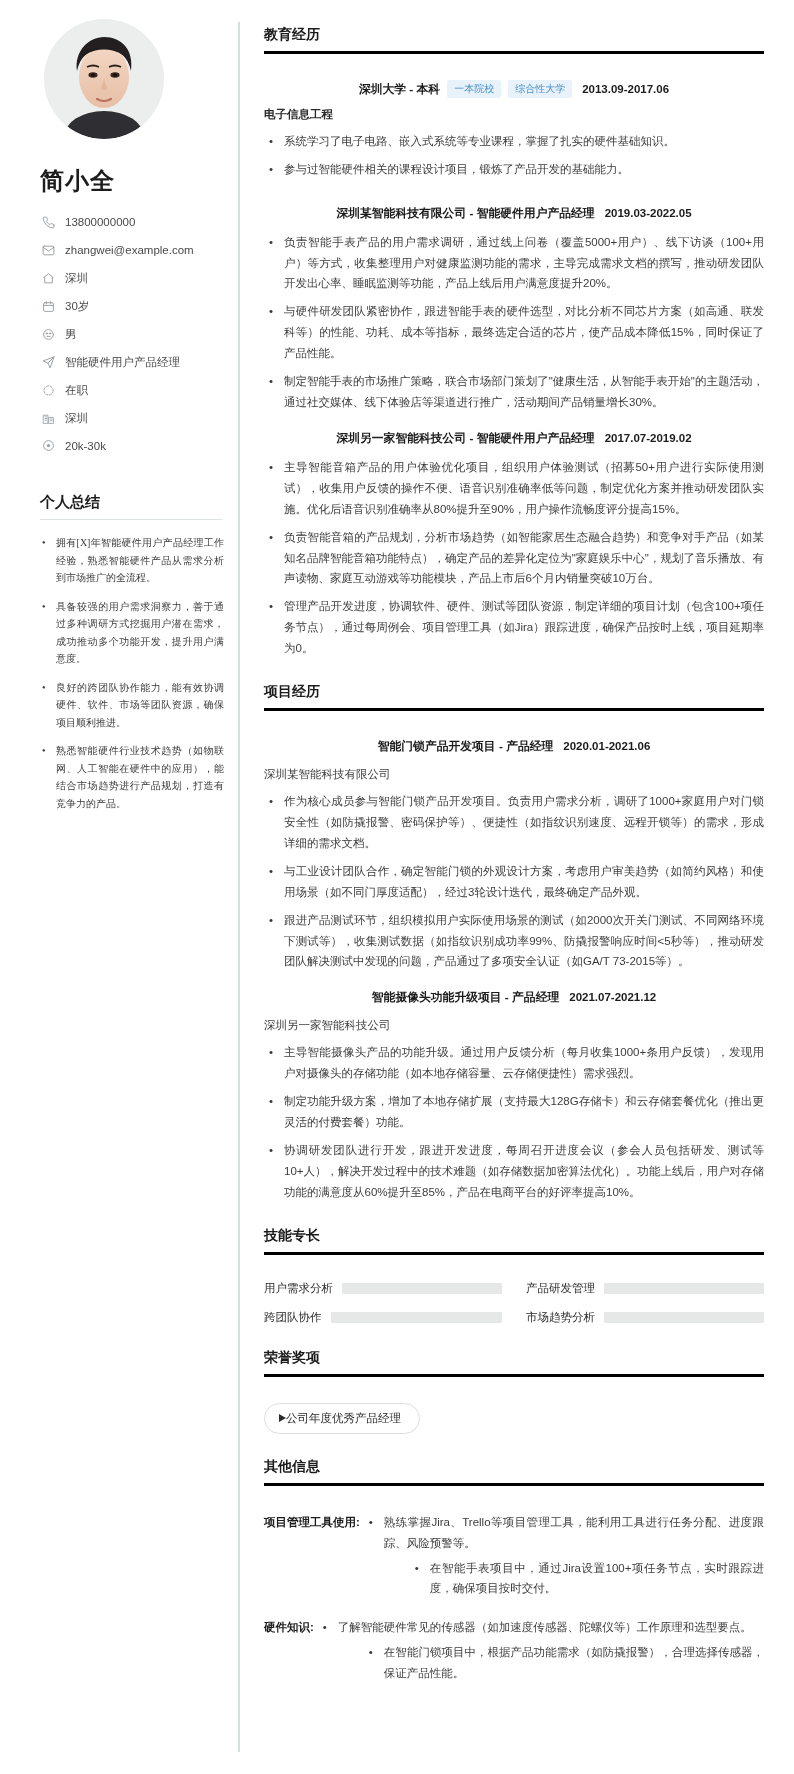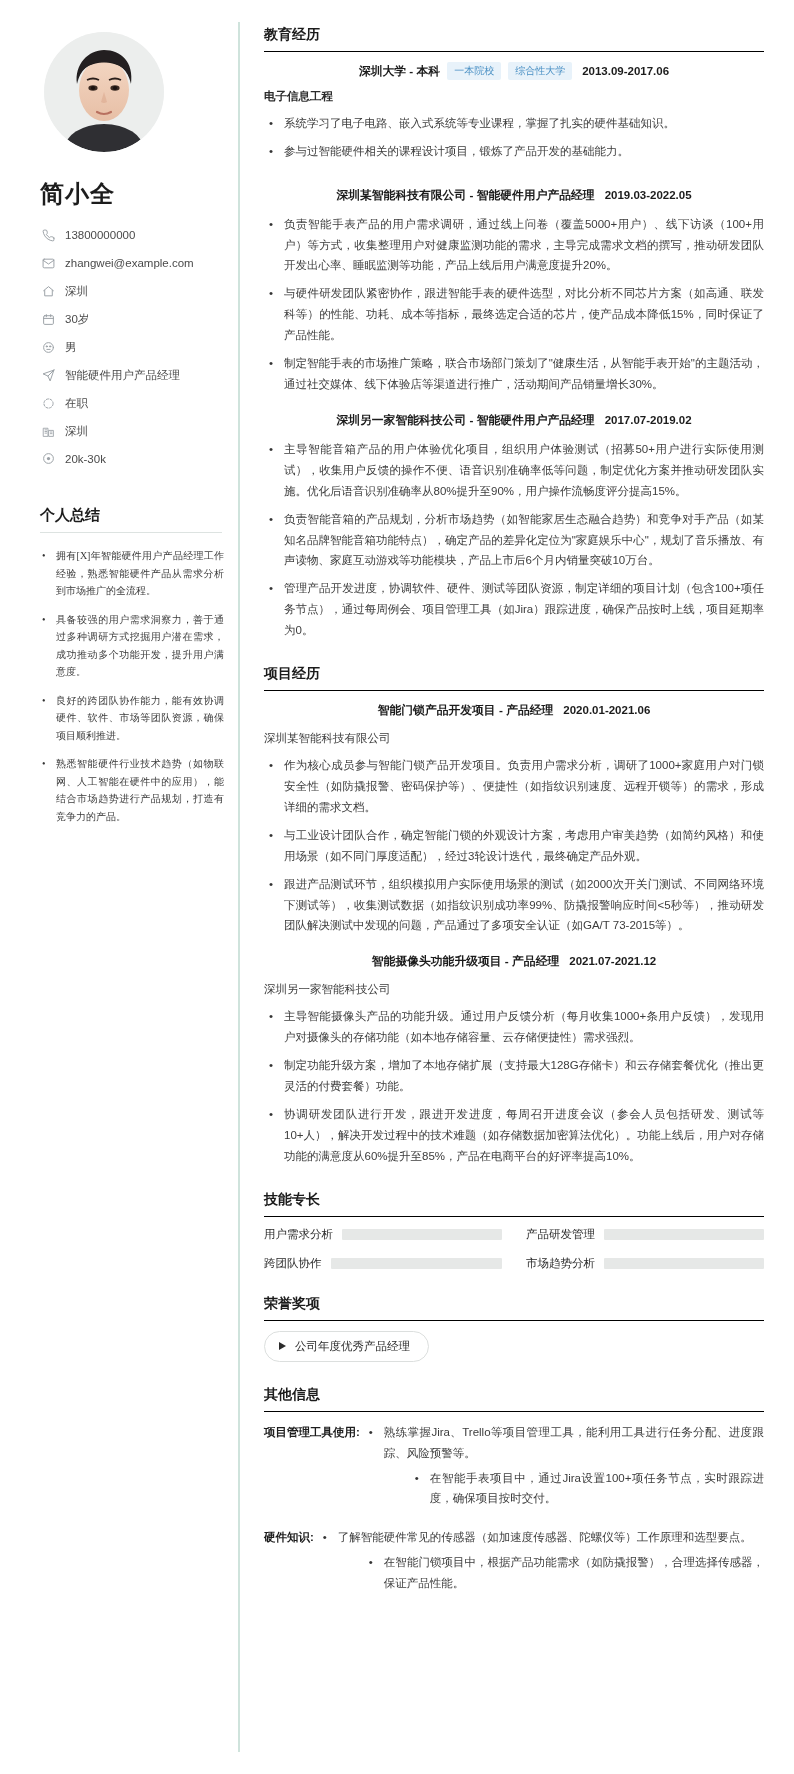--- a/index.html
+++ b/index.html
@@ -14,21 +14,21 @@
     min-height: 1774px;
     display: flex;
     background: #ffffff;
     position: relative;
   }
 
   
   .sidebar {
     width: 238px;
     flex: 0 0 238px;
-    padding: 24px 22px 30px 30px;
+    padding: 11px 22px 30px 30px;
     background: #ffffff;
   }
   .avatar-wrap {
     width: 120px;
     height: 120px;
     margin: 8px auto 0 14px;
     border-radius: 50%;
     overflow: hidden;
     background: #eef0f0;
     position: relative;
@@ -107,22 +107,22 @@
     flex: 1 1 auto;
     padding: 26px 30px 30px 24px;
     min-width: 0;
   }
   .sec { margin-bottom: 24px; }
   .sec-title {
     font-size: 14px;
     font-weight: bold;
     color: #1c1c1c;
     padding-bottom: 7px;
-    border-bottom: 1px solid #000000;
-    margin-bottom: 10px;
+    border-bottom: 3px solid #000000;
+    margin-bottom: 26px;
   }
   .entry { margin-bottom: 16px; }
   .entry-head {
     display: flex;
     align-items: baseline;
     justify-content: center;
     gap: 10px;
   }
   .entry-title {
     font-size: 11.8px;
@@ -209,21 +209,20 @@
   .skill-fill {
     height: 100%;
     background: #7ed0a5;
     border-radius: 1px;
   }
 
   
   .honor-chip {
     display: inline-flex;
     align-items: center;
-    gap: 9px;
     border: 1px solid #dcdfde;
     border-radius: 16px;
     padding: 7px 18px 7px 14px;
     font-size: 11.5px;
     color: #2b2b2b;
     background: #fff;
   }
   .honor-chip .tri {
     width: 0; height: 0;
     border-left: 7px solid #2b2b2b;

